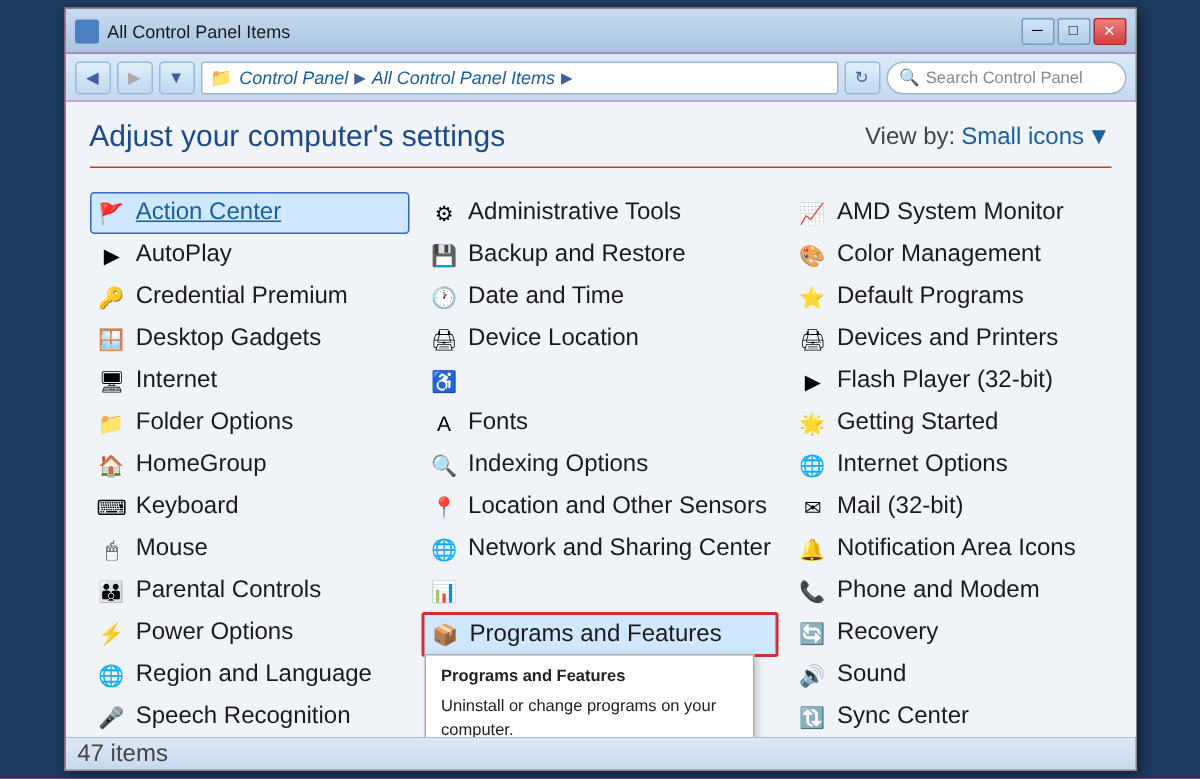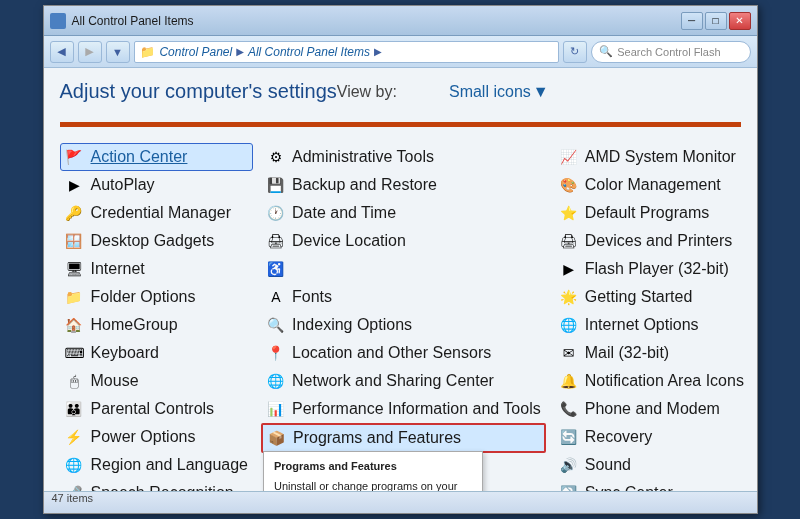--- a/index.html
+++ b/index.html
@@ -130,43 +130,43 @@
       background: #f0f4f8;
       overflow-y: auto;
       padding: 12px 16px;
     }
     .main-content::-webkit-scrollbar { width: 16px; }
     .main-content::-webkit-scrollbar-track { background: #e8edf2; border-left: 1px solid #ccc; }
     .main-content::-webkit-scrollbar-thumb { background: linear-gradient(to right, #c0d0e0, #a0b8cc); border: 1px solid #8098b0; }
     .page-header {
       display: flex;
       align-items: center;
+      justify-content: space-between;
       margin-bottom: 16px;
-      padding-bottom: 19px;
-      border-bottom: 5px solid #c2410c;
+      padding-bottom: 8px;
+      border-bottom: 1px solid #c2410c;
     }
     .page-title {
       font-size: 20px;
       color: #1a4a8a;
       font-weight: 300;
     }
     .view-by {
       display: flex;
       align-items: center;
       gap: 4px;
       font-size: 16px;
       color: #444;
     }
     .view-by-link {
       color: #1a5fa0;
       cursor: pointer;
       display: flex;
       align-items: center;
       gap: 2px;
-      margin-left: 48px;
     }
     .items-grid {
       display: grid;
       grid-template-columns: repeat(3, 1fr);
       gap: 2px 8px;
     }
     .cp-item {
       display: flex;
       align-items: center;
       gap: 6px;
@@ -219,22 +219,23 @@
     }
     .tooltip-title {
       font-weight: bold;
       margin-bottom: 3px;
     }
     .status-bar {
       height: 22px;
       background: linear-gradient(to bottom, #dde8f5, #c8d8ec);
       border-top: 1px solid #a0bcd0;
       display: flex;
+      align-items: center;
       padding: 0 8px;
-      font-size: 11px;
+      font-size: 16px;
       color: #444;
     }
   </style>
 </head>
 <body>
 
 <div class="window">
 
   <div class="title-bar">
     <div class="title-bar-left">
@@ -255,21 +256,21 @@
     <div class="address-path">
       <span>📁</span>
       <span class="path-link">Control Panel</span>
       <span class="path-sep">▶</span>
       <span class="path-link">All Control Panel Items</span>
       <span class="path-sep">▶</span>
     </div>
     <div class="nav-btn">↻</div>
     <div class="search-box">
       <span>🔍</span>
-      <span>Search Control Flash</span>
+      <span>Search Control Panel</span>
     </div>
   </div>
 
   <div class="content-area">
     <div class="main-content">
 
       <div class="page-header">
         <h1 class="page-title">Adjust your computer's settings</h1>
         <div class="view-by">
           <span>View by:</span>
@@ -286,21 +287,21 @@
             <div class="cp-item highlighted">
               <span class="cp-icon">🚩</span>
               <span class="cp-label link-style">Action Center</span>
             </div>
             <div class="cp-item">
               <span class="cp-icon">▶</span>
               <span class="cp-label">AutoPlay</span>
             </div>
             <div class="cp-item">
               <span class="cp-icon">🔑</span>
-              <span class="cp-label">Credential Manager</span>
+              <span class="cp-label">Credential Premium</span>
             </div>
             <div class="cp-item">
               <span class="cp-icon">🪟</span>
               <span class="cp-label">Desktop Gadgets</span>
             </div>
             <div class="cp-item">
               <span class="cp-icon">🖥</span>
               <span class="cp-label">Internet</span>
             </div>
             <div class="cp-item">
@@ -368,21 +369,20 @@
             <div class="cp-item">
               <span class="cp-icon">📍</span>
               <span class="cp-label">Location and Other Sensors</span>
             </div>
             <div class="cp-item">
               <span class="cp-icon">🌐</span>
               <span class="cp-label">Network and Sharing Center</span>
             </div>
             <div class="cp-item">
               <span class="cp-icon">📊</span>
-              <span class="cp-label">Performance Information and Tools</span>
             </div>
             <div class="cp-item active-tooltip">
               <span class="cp-icon">📦</span>
               <span class="cp-label">Programs and Features</span>
               <div class="tooltip-box">
                 <div class="tooltip-title">Programs and Features</div>
                 <div>Uninstall or change programs on your computer.</div>
               </div>
             </div>
             <div class="cp-item">

